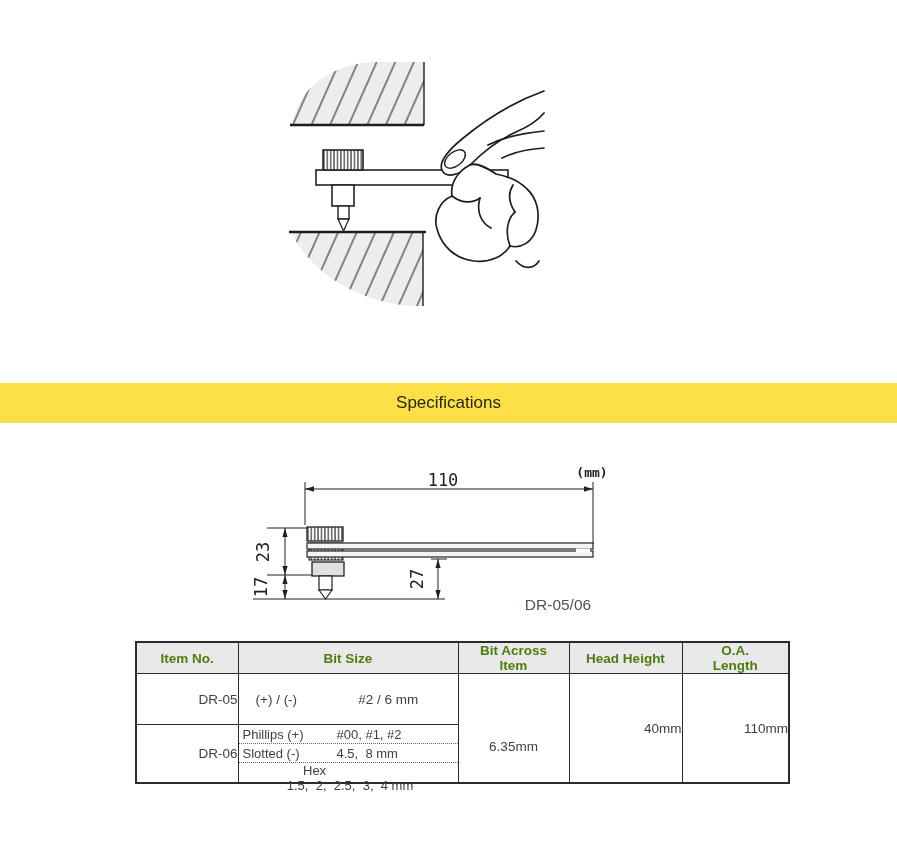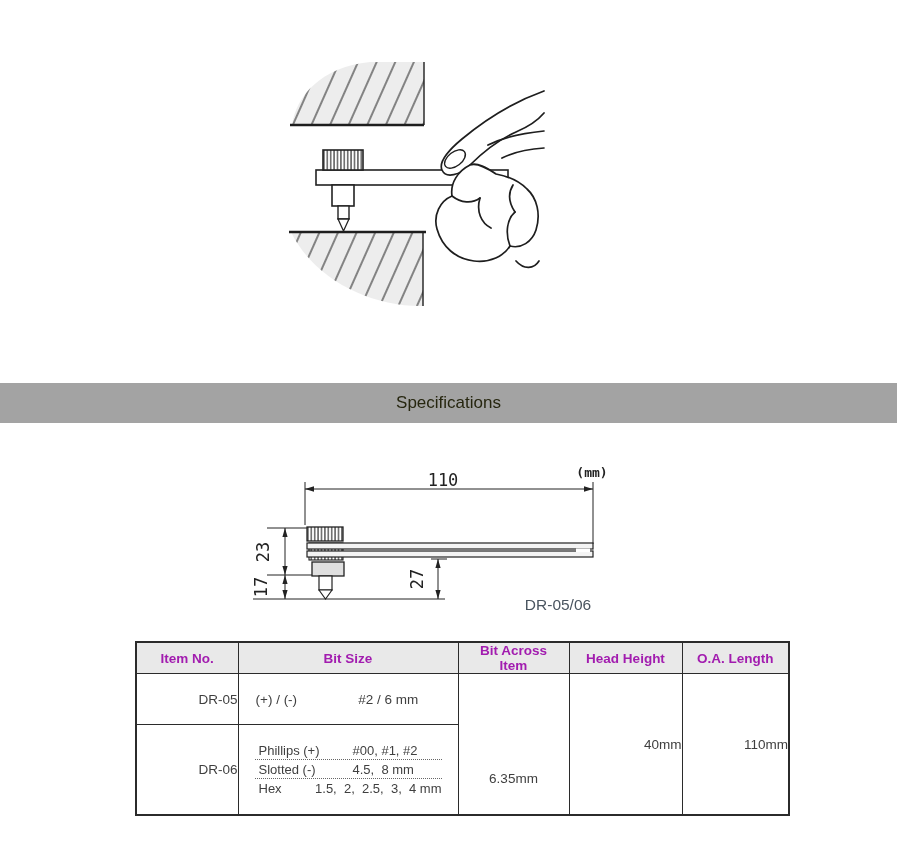--- a/index.html
+++ b/index.html
@@ -1,41 +1,41 @@
 <!DOCTYPE html>
 <html><head>
 <meta charset="utf-8">
 <style>
   * { margin:0; padding:0; box-sizing:border-box; }
   body { background:#fff; font-family:"Liberation Sans", sans-serif; }
   .page { position:relative; width:897px; height:846px; background:#fff; overflow:hidden; }
 
   .banner { position:absolute; left:0; width:897px; display:flex; align-items:center; justify-content:center; }
   .banner-features { top:0; height:30px; background:#a9d4f5; color:#17364f; font-size:16px; }
-  .banner-specs { top:383px; height:40px; background:#a3a3a3; color:#26260f; font-size:17px; }
+  .banner-specs { top:383px; height:40px; background:#fde047; color:#26260f; font-size:17px; }
 
   .illustration { position:absolute; left:278px; top:55px; }
   .caption { position:absolute; left:243px; top:317px; width:324px; text-align:center;
              font-size:15.5px; line-height:19px; color:#333; }
 
   .spec-drawing { position:absolute; left:245px; top:458px; }
 
   .spec-table { position:absolute; left:135px; top:641px; border-collapse:collapse; width:653px;
                 table-layout:fixed; color:#3f3f3f; border:2px solid #2b2b2b; }
   .spec-table th, .spec-table td { border:1px solid #2b2b2b; }
-  .spec-table th { background:#e9e9e9; font-weight:bold; font-size:13.5px; color:#a21caf; height:29px; padding:0 8px; }
+  .spec-table th { background:#e9e9e9; font-weight:bold; font-size:13.5px; color:#4d7c0f; height:29px; padding:0 16px; }
   .spec-table td { font-size:13.5px; }
   .cell-center { text-align:right; vertical-align:middle; }
   .row-dr05 td { height:51px; }
   .bitsize-dr05 { padding-left:17px; vertical-align:middle; }
   .bitsize-dr05 .bit-type { display:inline-block; width:99px; }
   .bit-val { white-space:pre; }
   .subrow { display:flex; align-items:center; height:19px; padding-left:4px;
             border-bottom:1px dotted #666; font-size:13px; }
-  .subrow:last-child { border-bottom:none; }
+  .subrow:last-child { border-bottom:none;flex-direction:column; }
   .subrow .sub-label { display:inline-block; width:94px; }
   .merged-flats { text-align:center; vertical-align:bottom; padding-bottom:28px; }
 
   svg text { font-family:"DejaVu Sans Mono", monospace; fill:#222; }
   svg .model-text { font-family:"Liberation Sans", sans-serif; fill:#4a5560; }
 </style>
 </head>
 <body>
 
 <div class="page">
@@ -169,21 +169,21 @@
         <td class="bitsize-dr05">
           <span class="bit-type">(+) / (-)</span>
           <span class="bit-val">#2 / 6 mm</span>
         </td>
         <td rowspan="2" class="merged-flats">6.35mm</td>
         <td rowspan="2" class="cell-center">40mm</td>
         <td rowspan="2" class="cell-center">110mm</td>
       </tr>
       <tr>
         <td class="cell-center">DR-06</td>
-        <td style="padding:16px;margin-top:40px;">
+        <td style="padding:0;margin-top:40px;">
           <div class="subrow">
             <span class="sub-label">Phillips (+)</span>
             <span class="bit-val">#00, #1, #2</span>
           </div>
           <div class="subrow">
             <span class="sub-label">Slotted (-)</span>
             <span class="bit-val">4.5,  8 mm</span>
           </div>
           <div class="subrow">
             <span class="sub-label">Hex</span>

